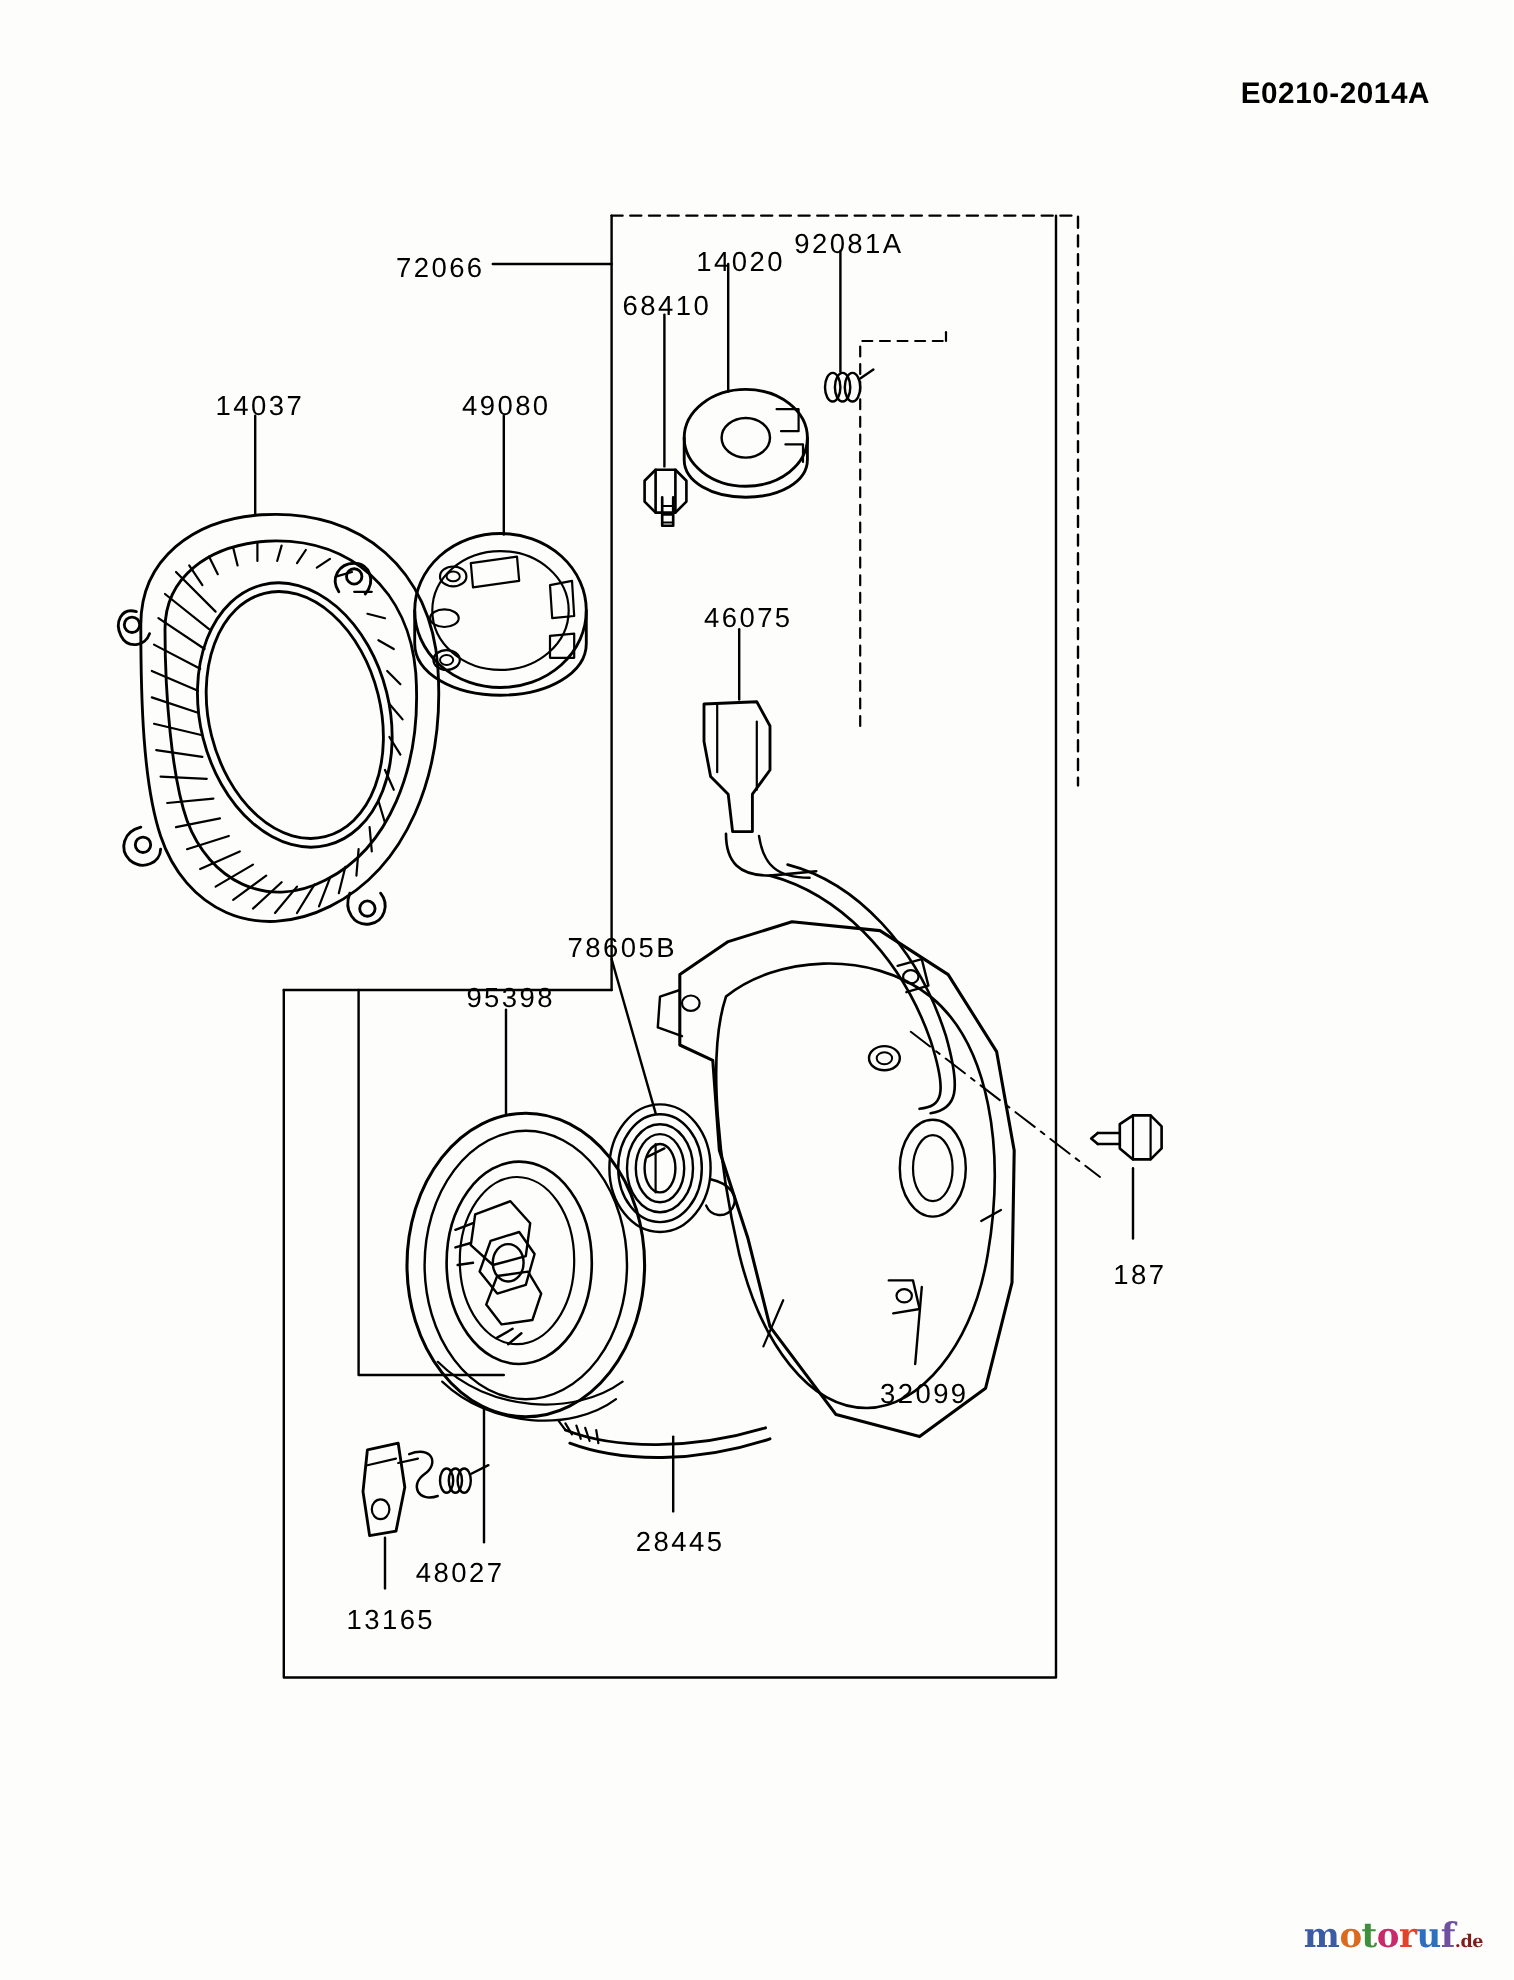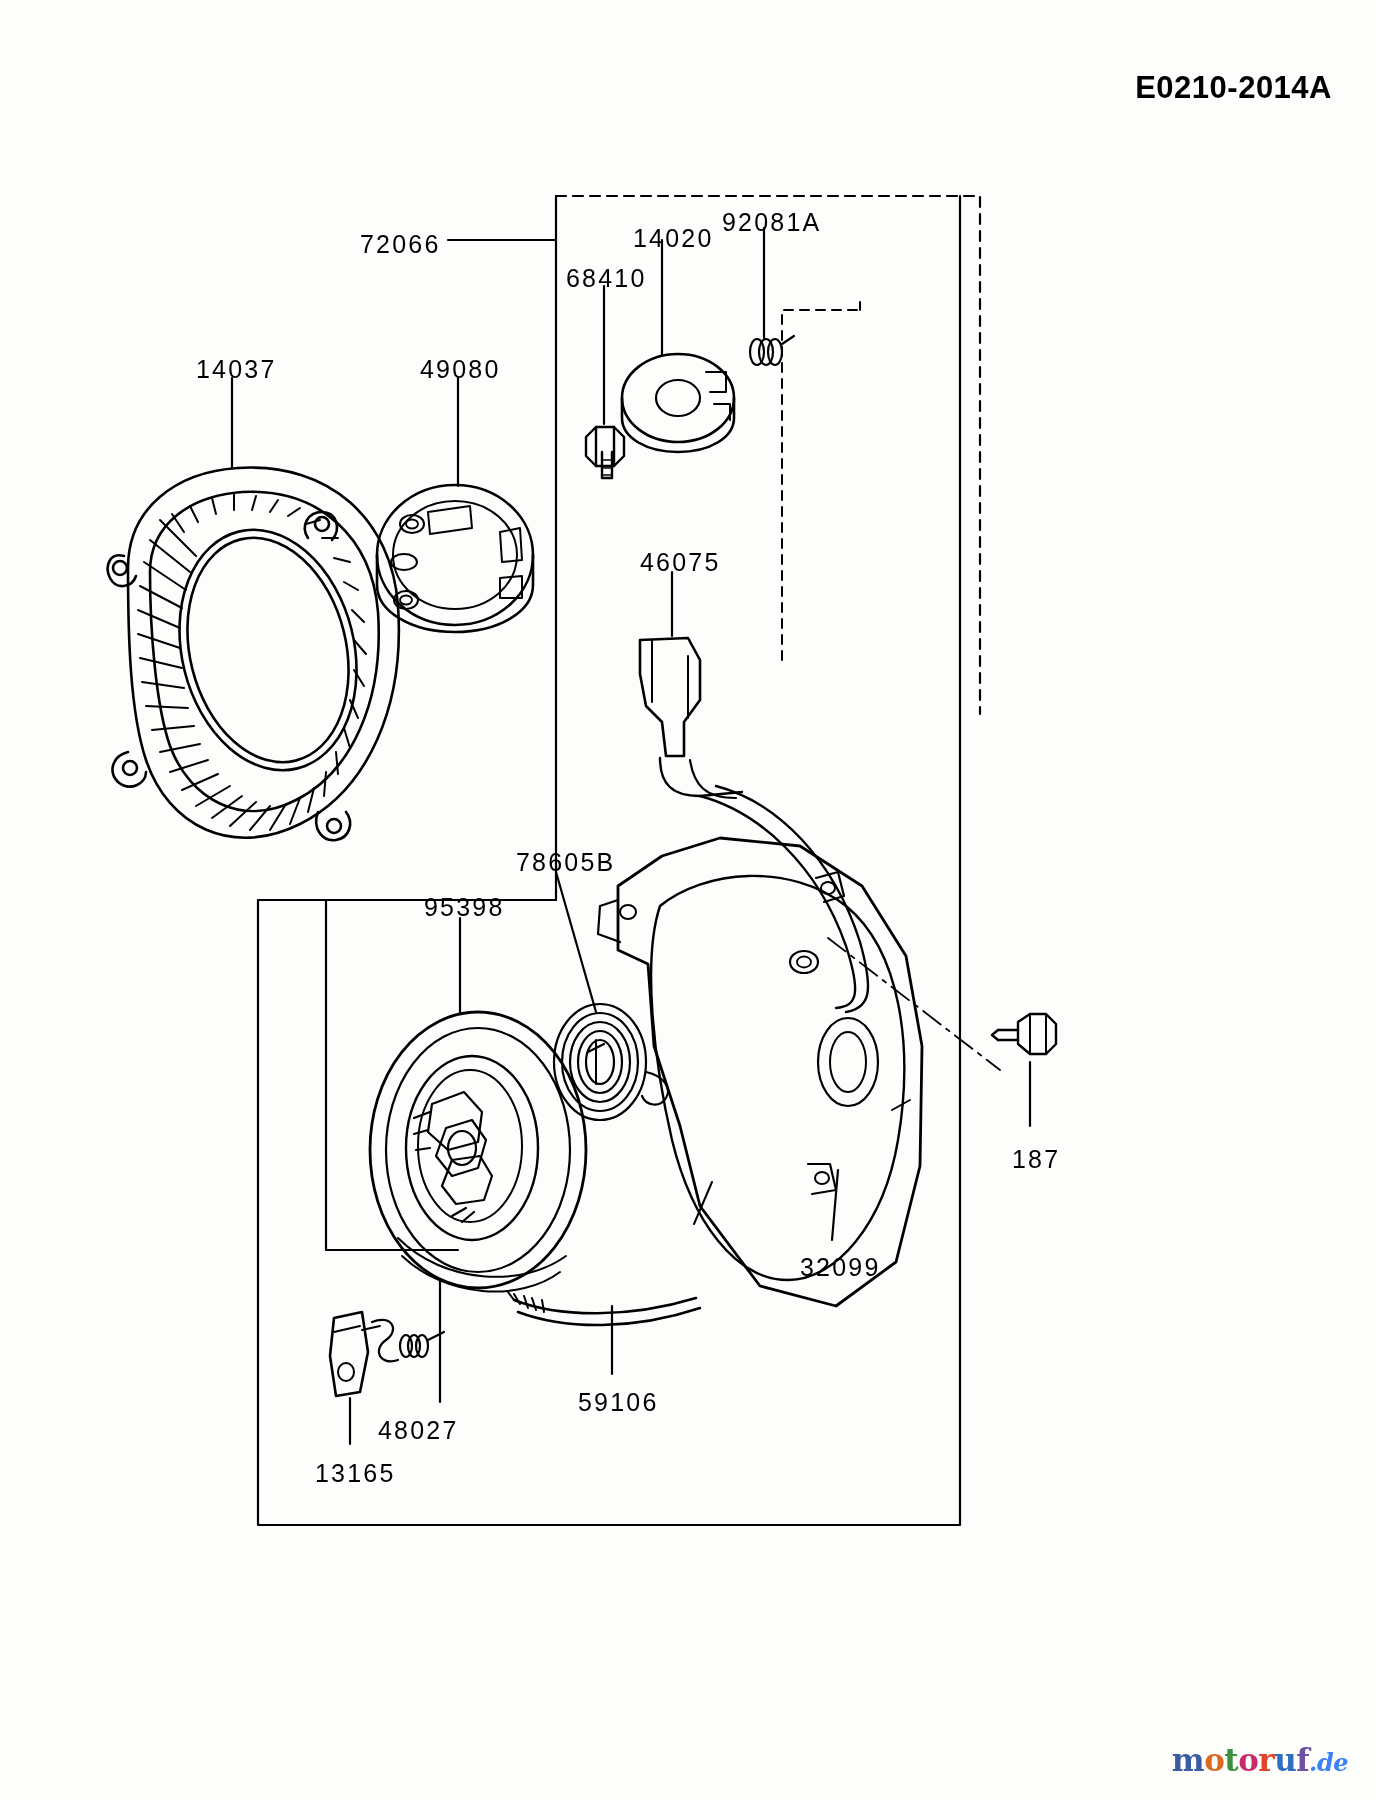--- a/index.html
+++ b/index.html
@@ -1,28 +1,28 @@
 <!DOCTYPE html>
 <html><head>
 <meta charset="utf-8">
 <style>
   html,body{margin:0;padding:0;background:#fff;}
   body{width:1376px;height:1800px;position:relative;overflow:hidden;
        font-family:"Liberation Sans",sans-serif;color:#000;}
   .sheet{position:absolute;inset:0;background:#fdfdfb;}
-  .title{position:absolute;right:44px;top:70px;font-size:31px;font-weight:bold;
+  .title{position:absolute;right:76px;top:70px;font-size:27px;font-weight:bold;
          letter-spacing:.5px;}
   .lbl{position:absolute;font-size:25px;letter-spacing:2.2px;white-space:nowrap;}
   svg.art{position:absolute;left:0;top:0;width:1376px;height:1800px;}
   .wm{position:absolute;right:28px;bottom:22px;font-size:31px;font-weight:bold;
       font-family:"DejaVu Serif",serif;letter-spacing:-.5px;}
   .wm i{font-style:normal;}
   .wm .c0{color:#3b5ba5}.wm .c1{color:#d96a1f}.wm .c2{color:#3f8f3f}
   .wm .c3{color:#c92a6b}.wm .c4{color:#e0442b}.wm .c5{color:#2f6fbf}
-  .wm .c6{color:#6f4fa0}.wm .de{color:#3b82f6;font-size:24px;font-style:italic;}
+  .wm .c6{color:#6f4fa0}.wm .de{color:#7f1d1d;font-size:16px;}
 </style>
 </head>
 <body>
 
 <div class="sheet">
 
   <div class="title">E0210-2014A</div>
 
   <svg class="art" viewBox="0 0 1376 1800">
     <g fill="none" stroke="#000" stroke-width="2.4" stroke-linecap="round" stroke-linejoin="round">
@@ -264,21 +264,21 @@
   <div class="lbl" style="left:633px;top:224px">14020</div>
   <div class="lbl" style="left:722px;top:208px">92081A</div>
   <div class="lbl" style="left:566px;top:264px">68410</div>
   <div class="lbl" style="left:196px;top:355px">14037</div>
   <div class="lbl" style="left:420px;top:355px">49080</div>
   <div class="lbl" style="left:640px;top:548px">46075</div>
   <div class="lbl" style="left:516px;top:848px">78605B</div>
   <div class="lbl" style="left:424px;top:893px">95398</div>
   <div class="lbl" style="left:1012px;top:1145px">187</div>
   <div class="lbl" style="left:800px;top:1253px">32099</div>
-  <div class="lbl" style="left:578px;top:1388px">59106</div>
+  <div class="lbl" style="left:578px;top:1388px">28445</div>
   <div class="lbl" style="left:378px;top:1416px">48027</div>
   <div class="lbl" style="left:315px;top:1459px">13165</div>
 
   <div class="wm">
     <i class="c0">m</i><i class="c1">o</i><i class="c2">t</i><i class="c3">o</i><i class="c4">r</i><i class="c5">u</i><i class="c6">f</i><span class="de">.de</span>
   </div>
 
 </div>
 
 </body></html>

